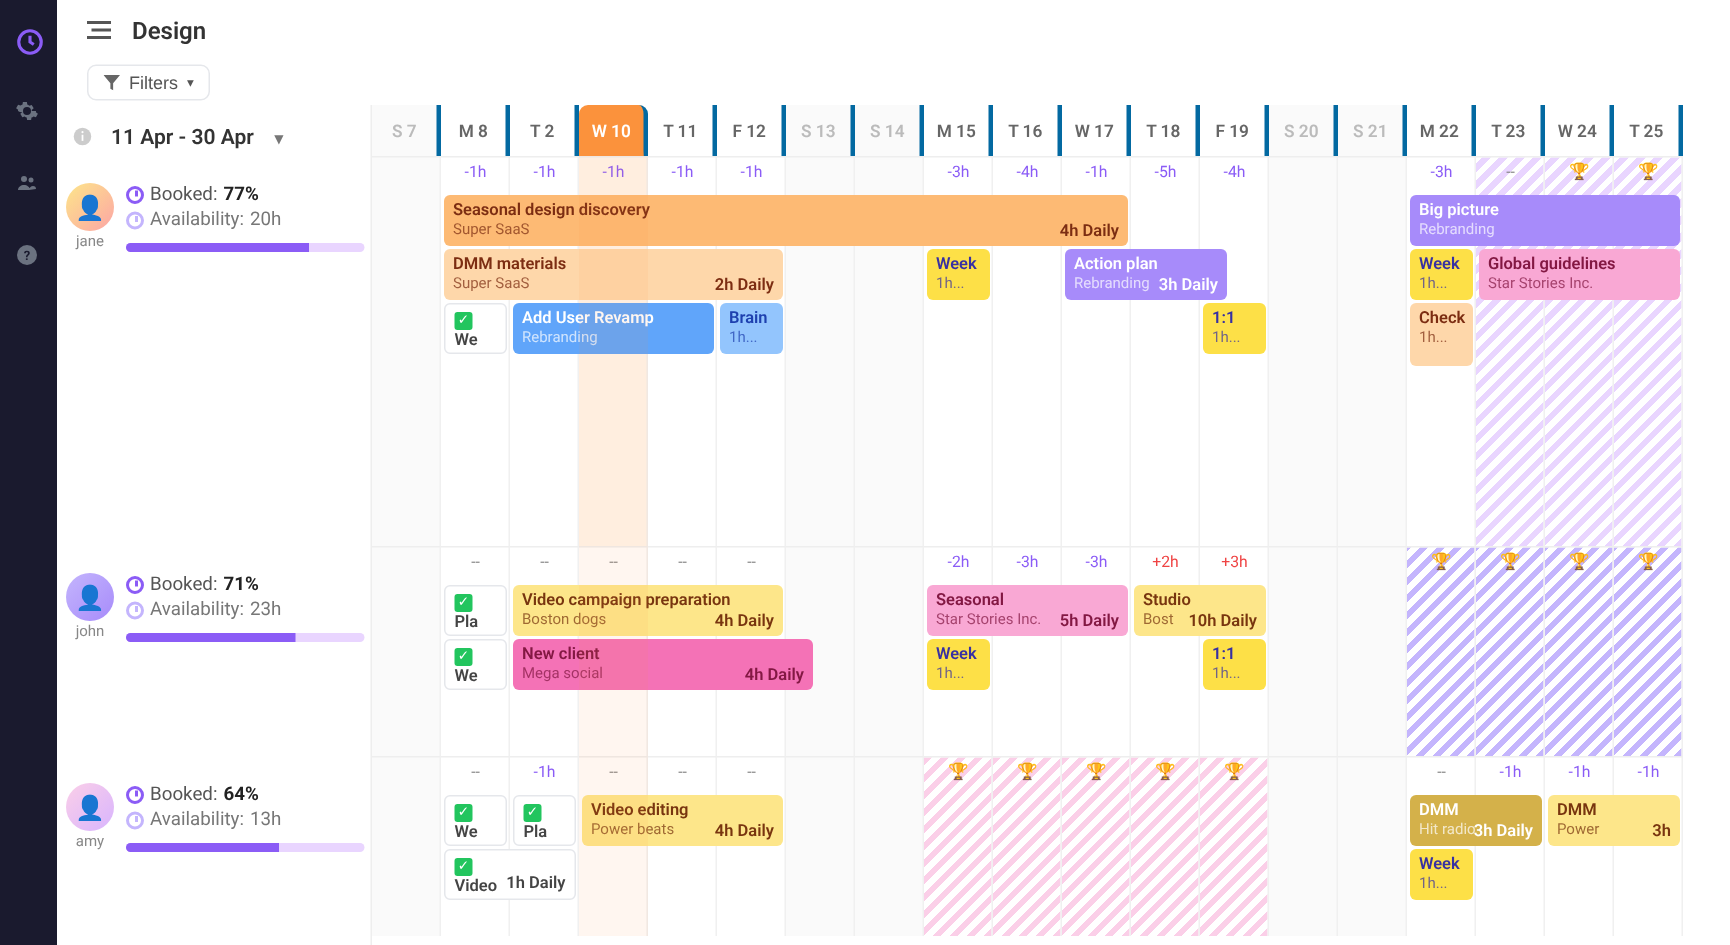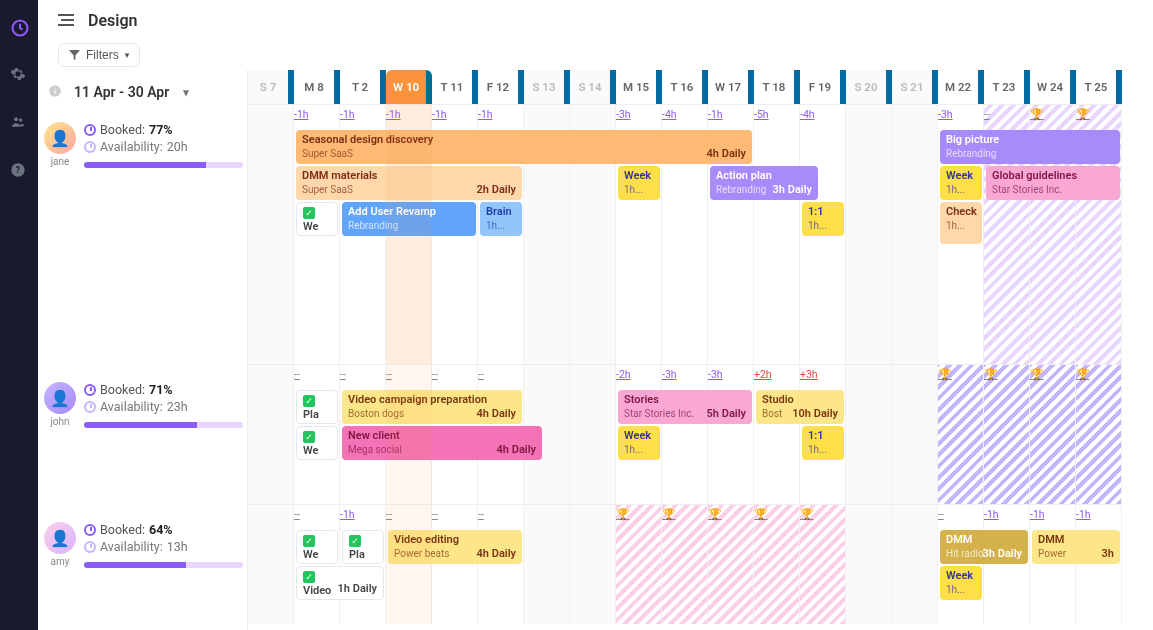--- a/index.html
+++ b/index.html
@@ -39,35 +39,35 @@
 .clock-ic { width: 12px; height: 12px; display: inline-block; border: 2px solid currentColor; border-radius: 50%; position: relative; }
 .clock-ic::after { content:''; position:absolute; top:1px; left:4px; width:2px; height:4px; background:currentColor;}
 .booked-line .clock-ic { color: #8b5cf6; }
 .avail-line .clock-ic { color: #c4b5fd; }
 .progress { height: 6px; background: #e9d5ff; border-radius: 3px; overflow: hidden; }
 .progress > div { height: 100%; background: #8b5cf6; }
 
 
 .timeline { flex: 1; overflow: hidden; position: relative; }
 .day-header { display: flex; height: 34px; position: relative; }
-.day-cell-h { width: 46px; flex-shrink: 0; border-right: 6px solid #0369a1; display:flex; align-items:center; justify-content:center; font-size: 11.5px; color: #666; font-weight:600; position:relative;}
+.day-cell-h { width: 46px; flex-shrink: 0; border-right: 3px solid #0369a1; display:flex; align-items:center; justify-content:center; font-size: 11.5px; color: #666; font-weight:600; position:relative;}
 .day-cell-h.weekend { color: #bbb; background: #fafafa;}
 .day-cell-h.current { background: #fb923c; color: #fff; border-radius: 6px 6px 0 0; }
 
 .tl-body { position: relative; }
 .tl-row { position: relative; display: flex; }
 .bg-cell { width: 46px; flex-shrink: 0; border-right: 1px solid #f0f0f0; border-top: 1px solid #eee;}
 .bg-cell.weekend { background: #fafafa; }
 .bg-cell.highlight { background: #fff7ed; }
 .bg-cell.hatched { background: repeating-linear-gradient(-45deg, #e9d5ff 0 4px, #fff 4px 8px); }
 .bg-cell.hatched-pink { background: repeating-linear-gradient(-45deg, #fbcfe8 0 4px, #fff 4px 8px); }
 .bg-cell.hatched-purple { background: repeating-linear-gradient(-45deg, #c4b5fd 0 4px, #fff 4px 8px); }
 
 .hours-row { position: absolute; top: 0; left: 0; display:flex; height: 22px; }
-.hours-cell { width: 46px; flex-shrink:0; text-align:left; font-size: 10.5px; color:#888; padding-top:4px;text-decoration:underline;}
+.hours-cell { width: 46px; flex-shrink:0; text-align:center; font-size: 10.5px; color:#888; padding-top:4px;}
 .hours-cell.neg { color: #8b5cf6;}
 .hours-cell.pos { color: #ef4444;}
 
 .trophy { color: #c4b5fd; font-size: 11px; }
 
 .event { position: absolute; border-radius: 4px; padding: 3px 6px; font-size: 11px; color: #444; overflow: hidden; white-space: nowrap; line-height: 1.3;}
 .event .etitle { font-weight: 600; display:block;}
 .event .esub { font-size: 10px; opacity: 0.7; display:block;}
 .event .edaily { position:absolute; right:6px; bottom: 3px; font-size: 11px; font-weight:600;}
 .c-orange { background: #fdba74; color:#7c2d12; }
@@ -386,21 +386,21 @@
             <span class="esub">Boston dogs</span>
             <span class="edaily">4h Daily</span>
           </div>
           <div class="event c-white" style="left: 48px; width: 42px; top: 62px; height: 34px;"><span class="chk">✓</span><span class="etitle">We</span><span class="esub">1h...</span></div>
           <div class="event c-pink" style="left: 94px; width: 200px; top: 62px; height: 34px;">
             <span class="etitle">New client</span>
             <span class="esub">Mega social</span>
             <span class="edaily">4h Daily</span>
           </div>
           <div class="event c-pinklt" style="left: 370px; width: 134px; top: 26px; height: 34px;">
-            <span class="etitle">Stories</span>
+            <span class="etitle">Seasonal</span>
             <span class="esub">Star Stories Inc.</span>
             <span class="edaily">5h Daily</span>
           </div>
           <div class="event c-yellow" style="left: 508px; width: 88px; top: 26px; height: 34px;">
             <span class="etitle">Studio</span>
             <span class="esub">Bost</span>
             <span class="edaily">10h Daily</span>
           </div>
           <div class="event c-perwinkle" style="left: 370px; width: 42px; top: 62px; height: 34px;">
             <span class="etitle">Week</span>

